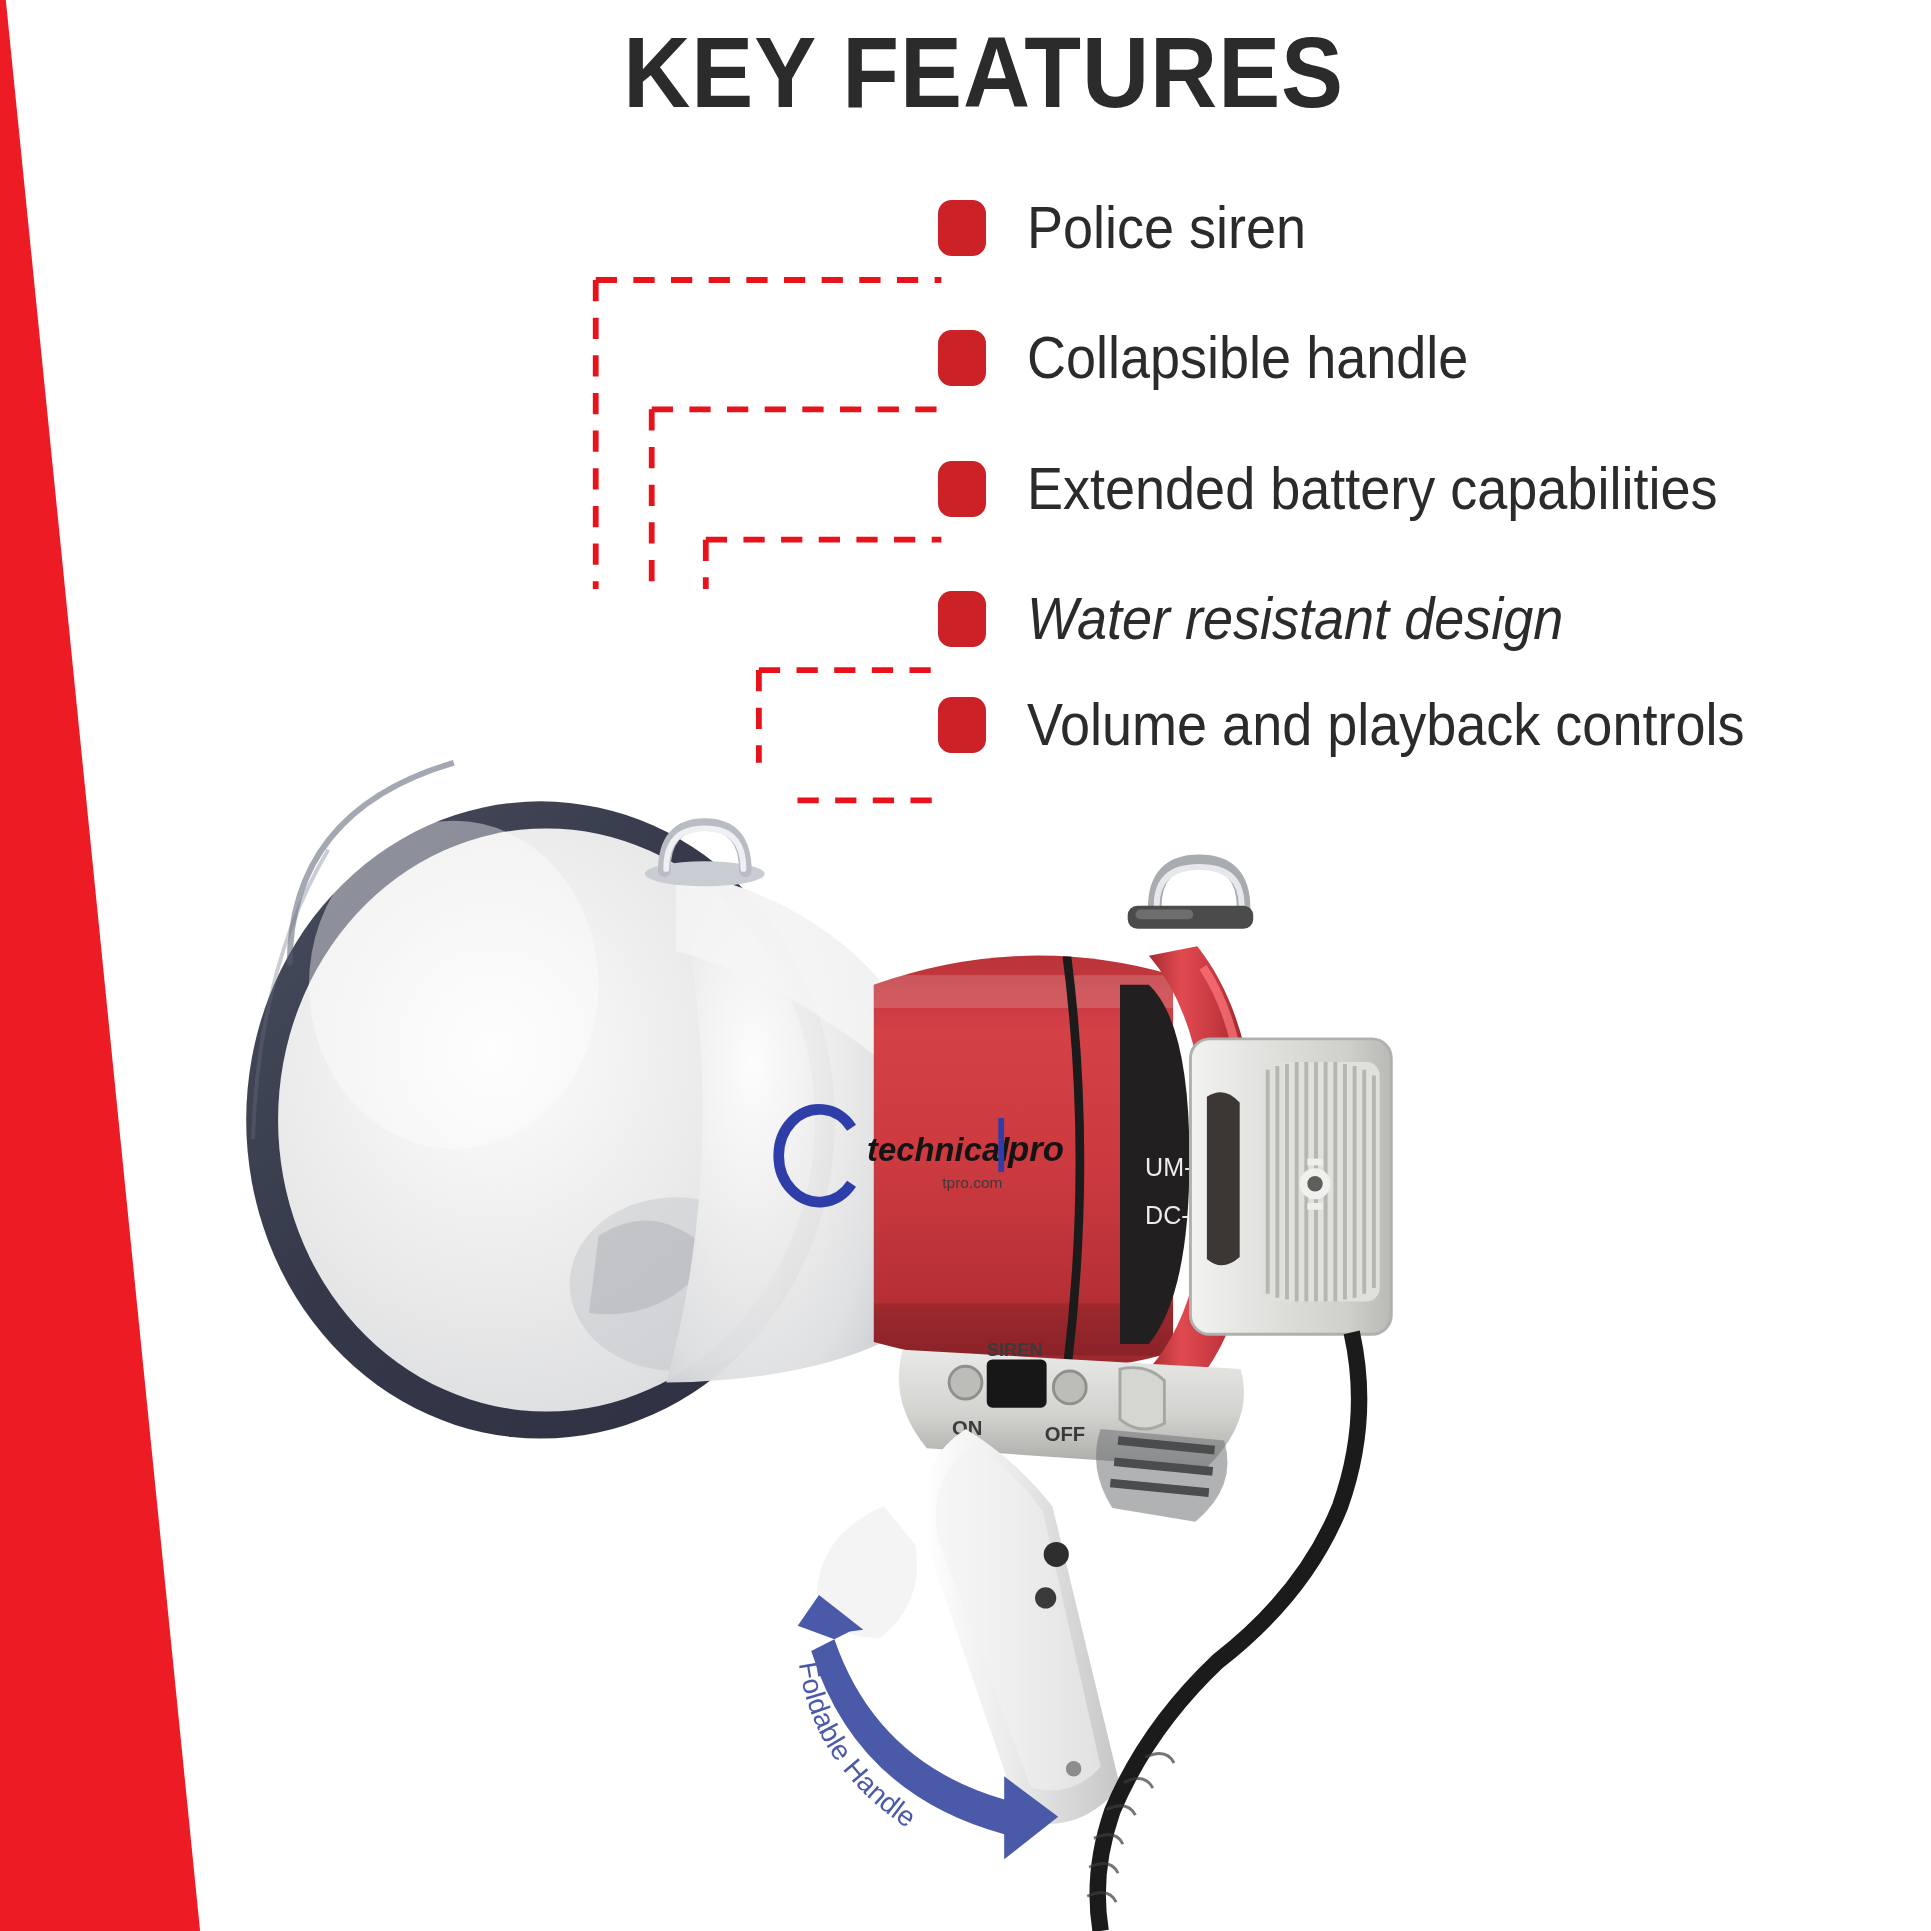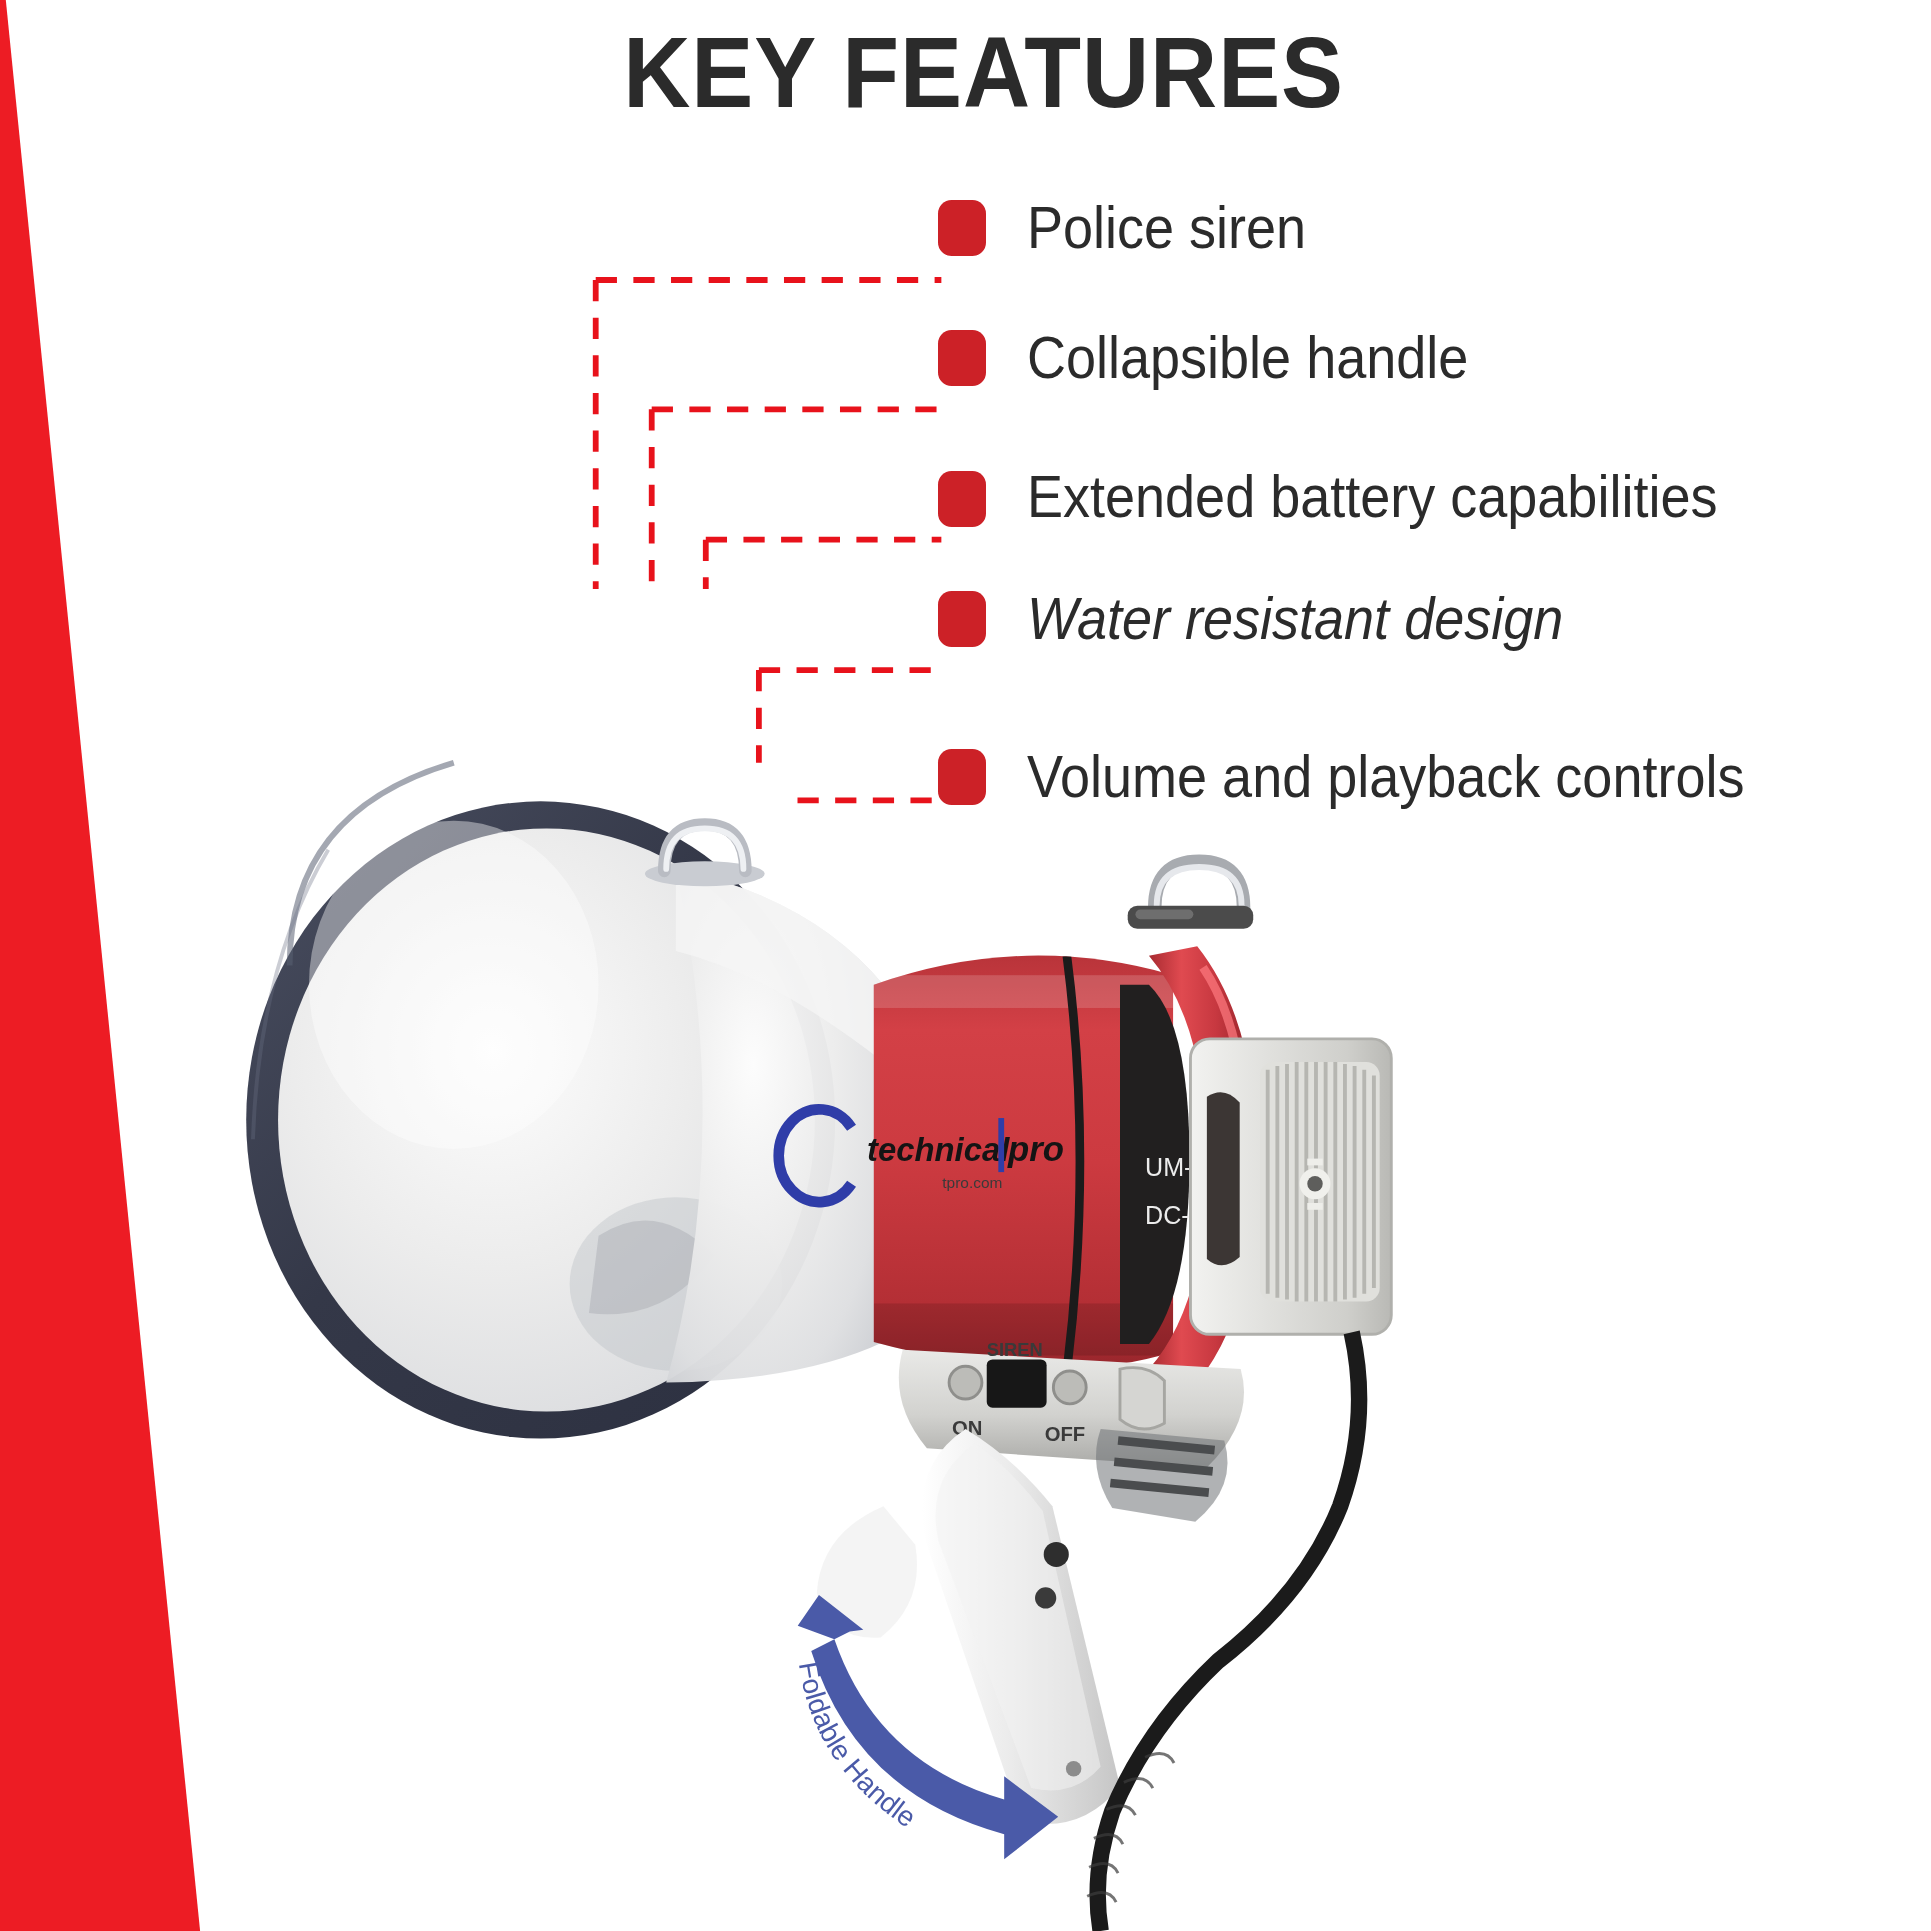--- a/index.html
+++ b/index.html
@@ -297,31 +297,31 @@
     <div class="feature-row" style="top:0px;">
       <span class="marker"></span>
       <span class="feature-label">Police siren</span>
     </div>
 
     <div class="feature-row" style="top:130px;">
       <span class="marker"></span>
       <span class="feature-label">Collapsible handle</span>
     </div>
 
-    <div class="feature-row" style="top:261px;align-items:flex-end;">
+    <div class="feature-row" style="top:261px;">
       <span class="marker"></span>
       <span class="feature-label">Extended battery capabilities</span>
     </div>
 
     <div class="feature-row" style="top:391px;font-style:italic;">
       <span class="marker"></span>
       <span class="feature-label">Water resistant design</span>
     </div>
 
-    <div class="feature-row" style="top:549px;justify-content:flex-end;">
+    <div class="feature-row" style="top:497px;justify-content:flex-end;">
       <span class="marker"></span>
       <span class="feature-label">Volume and playback controls</span>
     </div>
 
   </div>
 
   <svg id="foldable-annot" viewBox="0 0 340 340">
     <defs>
       <path id="foldArcText" d="M36,62 Q48,200 200,272"></path>
     </defs>

